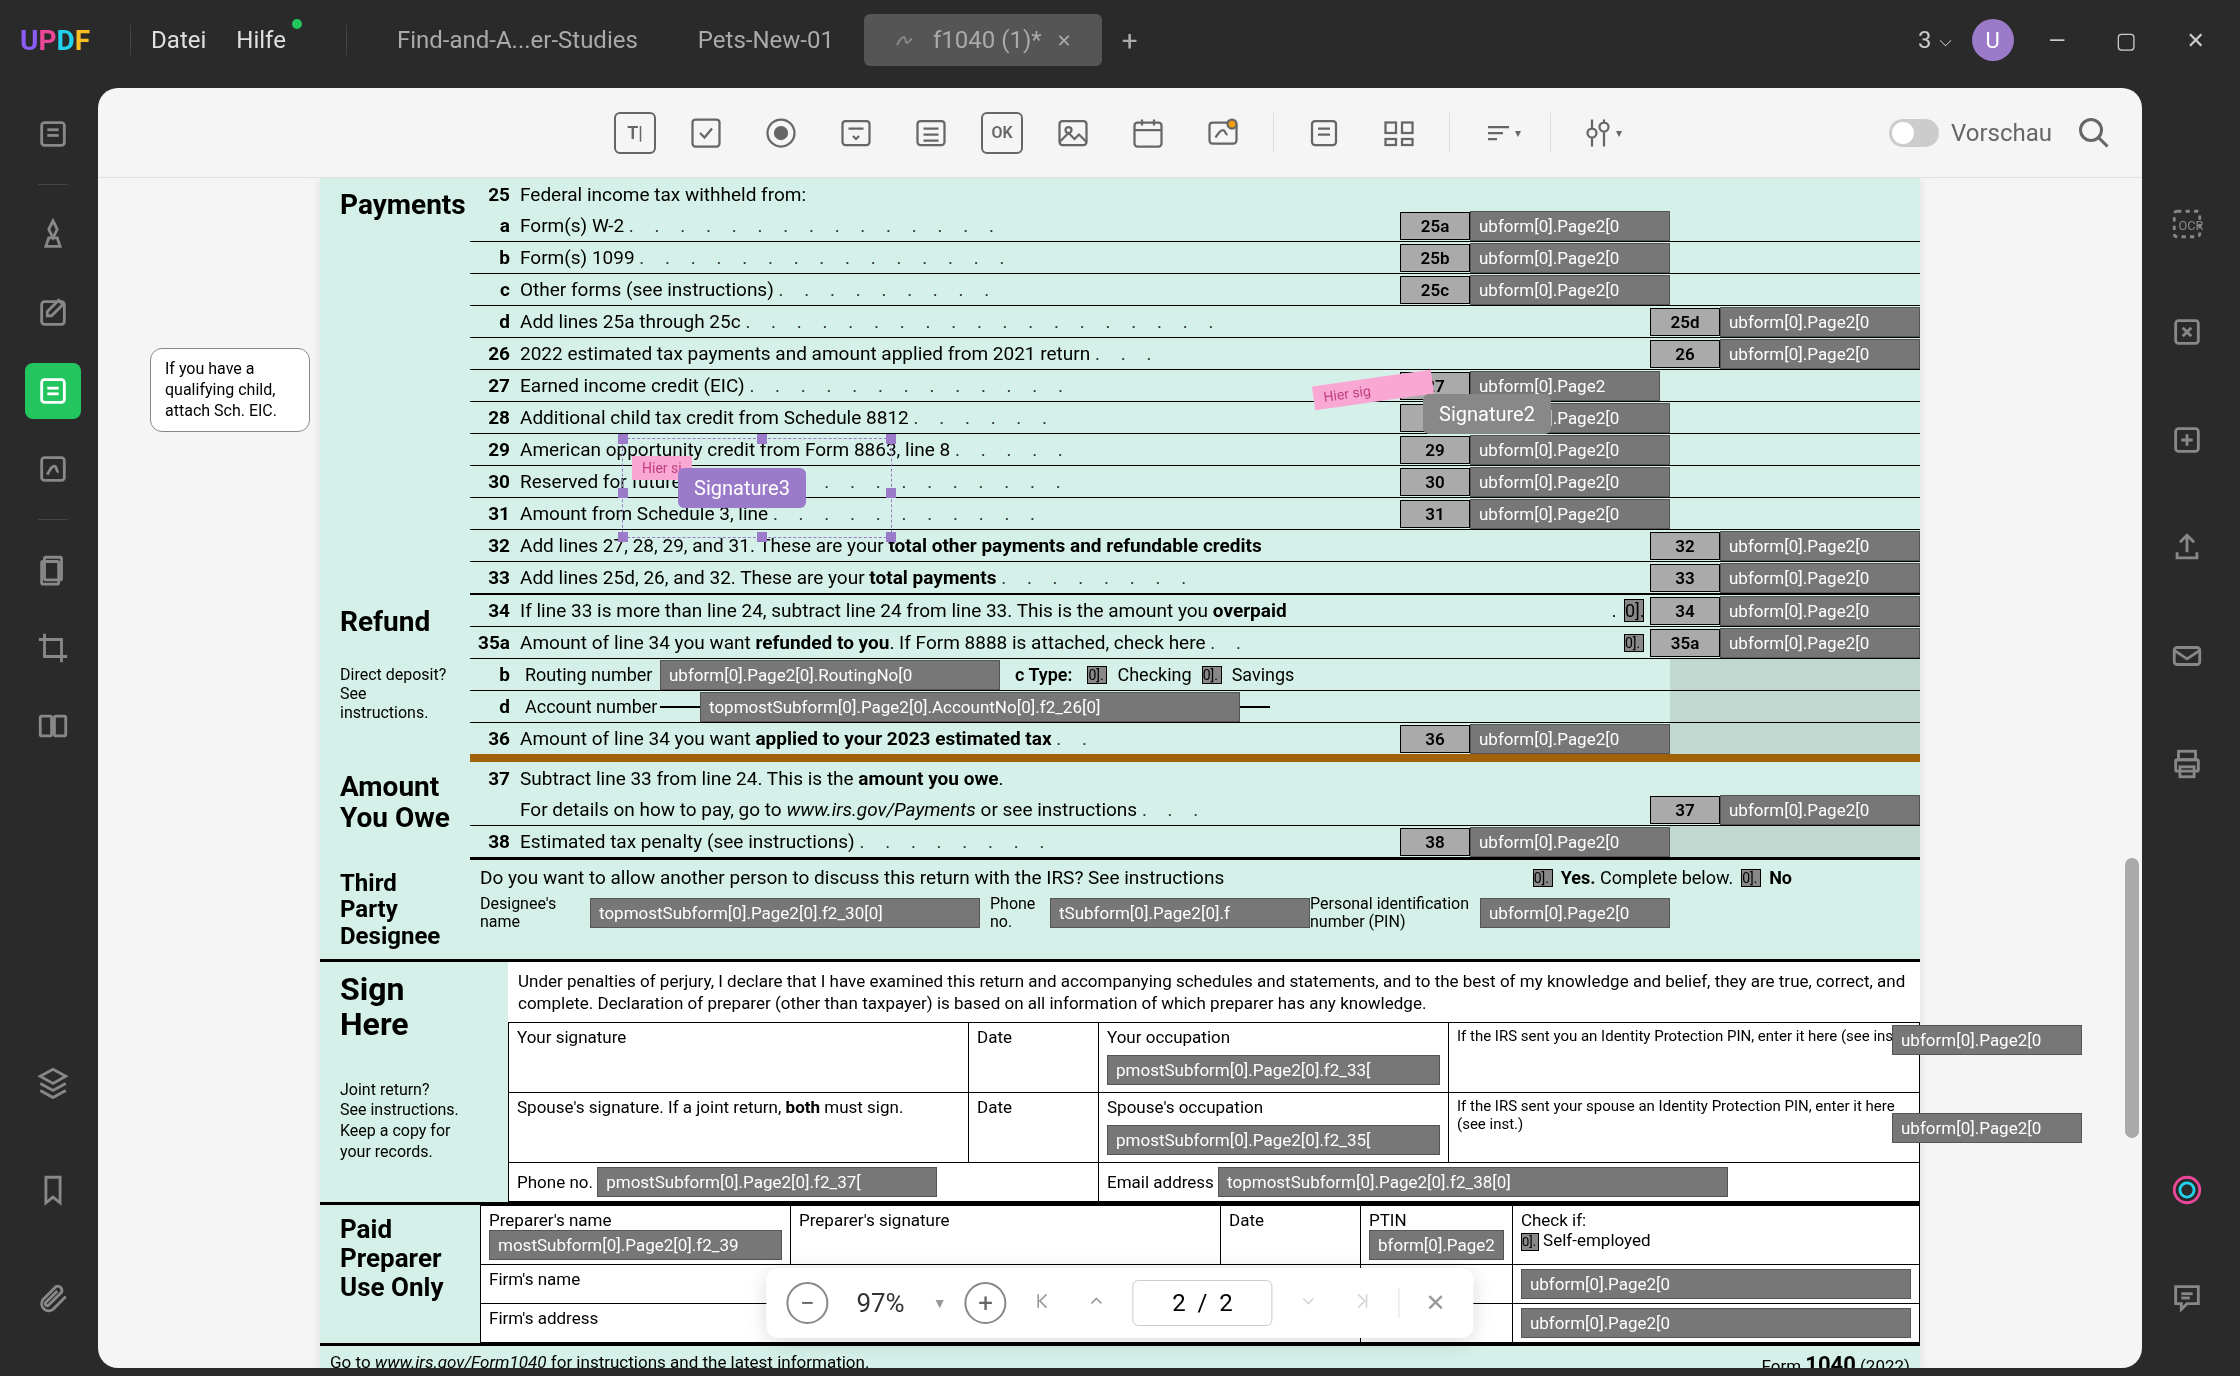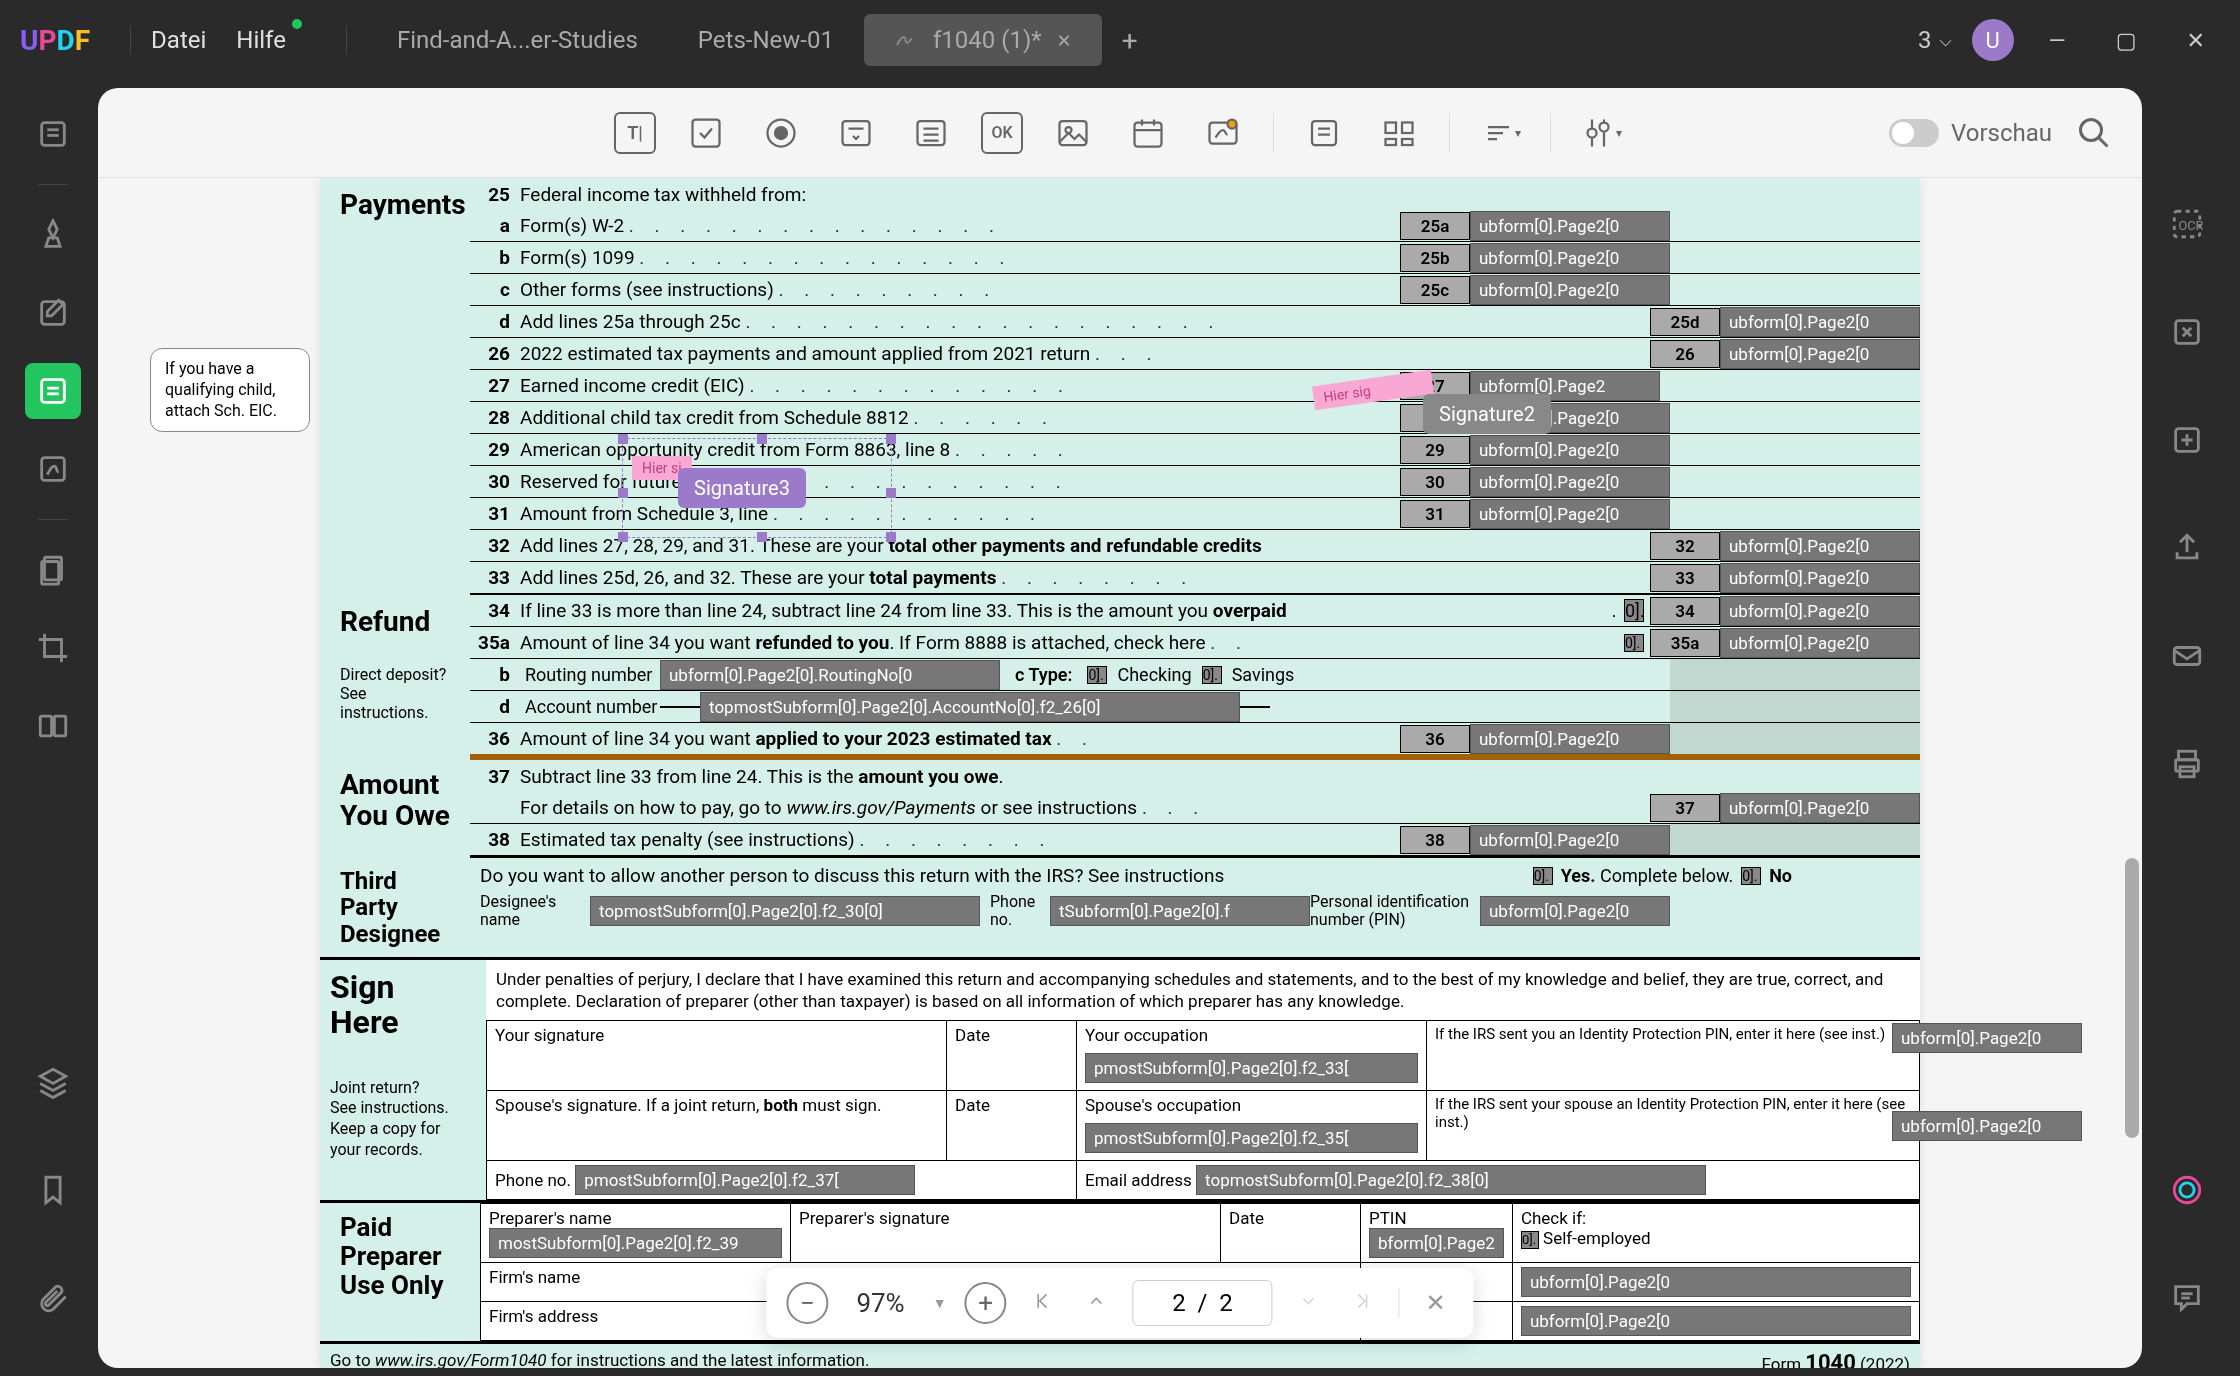--- a/index.html
+++ b/index.html
@@ -400,21 +400,21 @@
               </div>
             <div class="form-row">
                 <div class="line-num">d</div>
                 <div style="width:140px;padding-left:5px">Account number</div>
                 <div style="width:40px;border:1px solid #000;background:#ccc"></div>
                 <div class="field-box" style="width:540px">topmostSubform[0].Page2[0].AccountNo[0].f2_26[0]</div>
                 <div style="width:30px;border:1px solid #000;background:#ccc"></div>
                 <div style="flex:1"></div>
                 <div style="width:250px;background:#c0d8d0;align-self:stretch"></div>
               </div>
-            <div class="form-row" style="border-bottom:6px solid #a16207">
+            <div class="form-row" style="border-bottom:8px solid #a16207">
                 <div class="line-num">36</div>
                 <div class="line-text"><span>Amount of line 34 you want </span><span class="bold">applied to your 2023 estimated tax</span> <span class="dots">. .</span></div>
                 <div class="amount-box">36</div>
                 <div class="field-box" style="width:200px">ubform[0].Page2[0</div>
                 <div style="width:250px;background:#c0d8d0;align-self:stretch"></div>
               </div>
           </div>
         </div>
 
         <div style="display:flex">
@@ -465,21 +465,21 @@
 no.</div>
               <div class="field-box" style="width:260px">tSubform[0].Page2[0].f</div>
               <div style="width:170px;font-size:16px;white-space:pre-line;line-height:1.1;padding-left:0">Personal identification
 number (PIN)</div>
               <div class="field-box" style="width:190px">ubform[0].Page2[0</div>
             </div>
           </div>
         </div>
 
         <div style="display:flex;border-bottom:3px solid #000;background:#fff">
-          <div style="width:166px;padding:5px 0;background:#d4f0e8">
+          <div style="width:188px;padding:5px 10px;background:#d4f0e8">
             <div class="section-label" style="white-space:pre-line;font-size:32px;line-height:1.1">Sign
 Here</div>
             <div class="section-sub" style="margin-top:30px;white-space:pre-line;line-height:1.3">Joint return?
 See instructions.
 Keep a copy for
 your records.</div>
           </div>
           <div style="flex:1">
             <div style="padding:8px 10px;font-size:17px;line-height:1.3">Under penalties of perjury, I declare that I have examined this return and accompanying schedules and statements, and to the best of my knowledge and belief, they are true, correct, and complete. Declaration of preparer (other than taxpayer) is based on all information of which preparer has any knowledge.</div>
             <table class="form-table">

